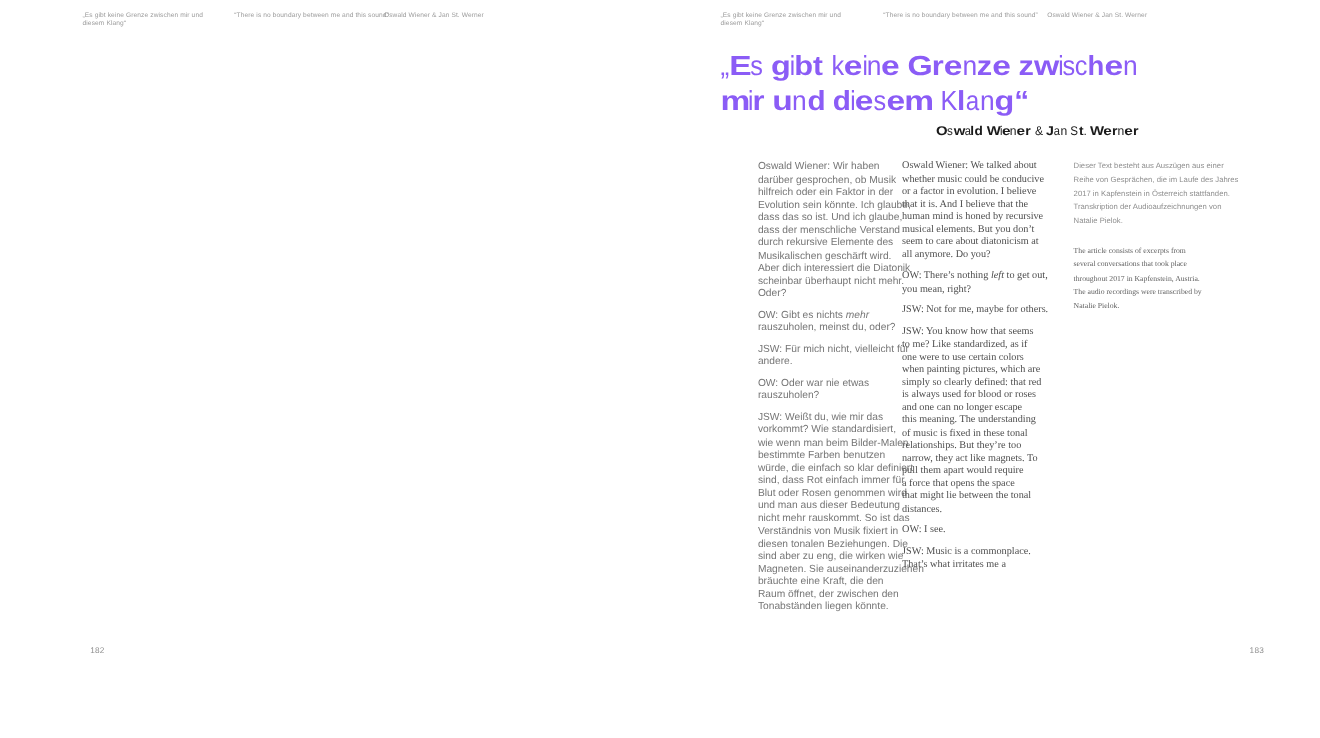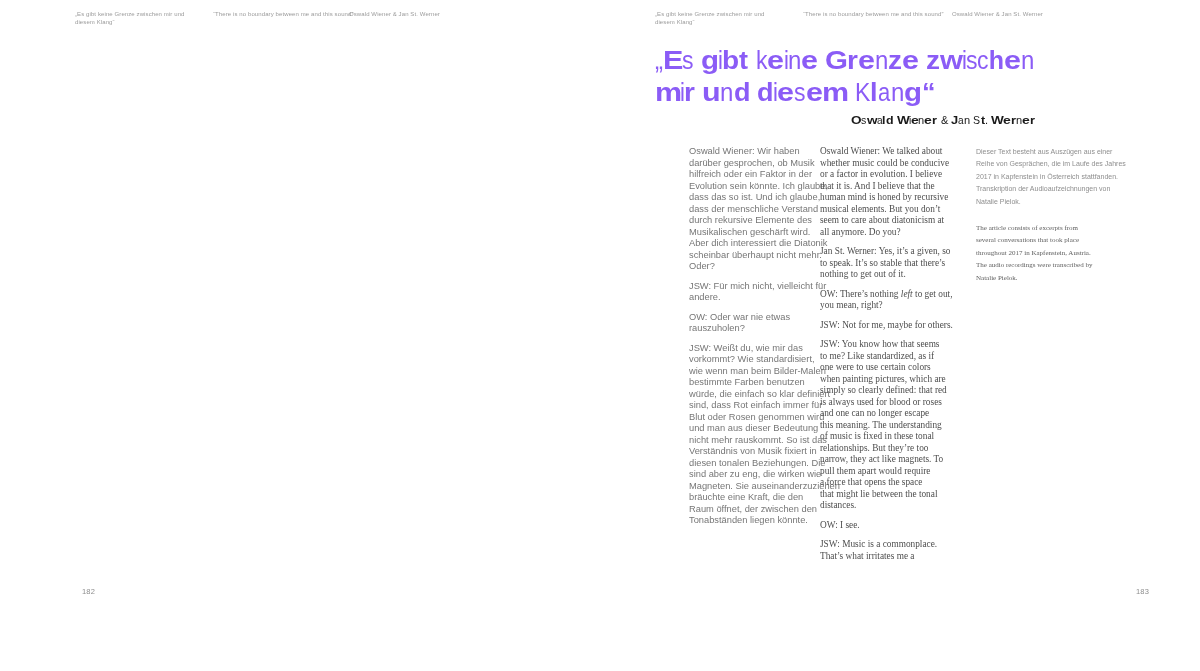--- a/index.html
+++ b/index.html
@@ -64,20 +64,22 @@
 darüber gesprochen, ob Musik
 hilfreich oder ein Faktor in der
 Evolution sein könnte. Ich glaube,
 dass das so ist. Und ich glaube,
 dass der menschliche Verstand
 durch rekursive Elemente des
 Musikalischen geschärft wird.
 Aber dich interessiert die Diatonik
 scheinbar überhaupt nicht mehr.
 Oder?</p>
+    <p>OW: Gibt es nichts <em>mehr</em>
+rauszuholen, meinst du, oder?</p>
     <p>JSW: Für mich nicht, vielleicht für
 andere.</p>
     <p>OW: Oder war nie etwas
 rauszuholen?</p>
     <p>JSW: Weißt du, wie mir das
 vorkommt? Wie standardisiert,
 wie wenn man beim Bilder-Malen
 bestimmte Farben benutzen
 würde, die einfach so klar definiert
 sind, dass Rot einfach immer für
@@ -95,23 +97,20 @@
 
   <div class="col col-english">
     <p>Oswald Wiener: We talked about
 whether music could be conducive
 or a factor in evolution. I believe
 that it is. And I believe that the
 human mind is honed by recursive
 musical elements. But you don’t
 seem to care about diatonicism at
 all anymore. Do you?</p>
-    <p>Jan St. Werner: Yes, it’s a given, so
-to speak. It’s so stable that there’s
-nothing to get out of it.</p>
     <p>OW: There’s nothing <em>left</em> to get out,
 you mean, right?</p>
     <p>JSW: Not for me, maybe for others.</p>
     <p>JSW: You know how that seems
 to me? Like standardized, as if
 one were to use certain colors
 when painting pictures, which are
 simply so clearly defined: that red
 is always used for blood or roses
 and one can no longer escape

